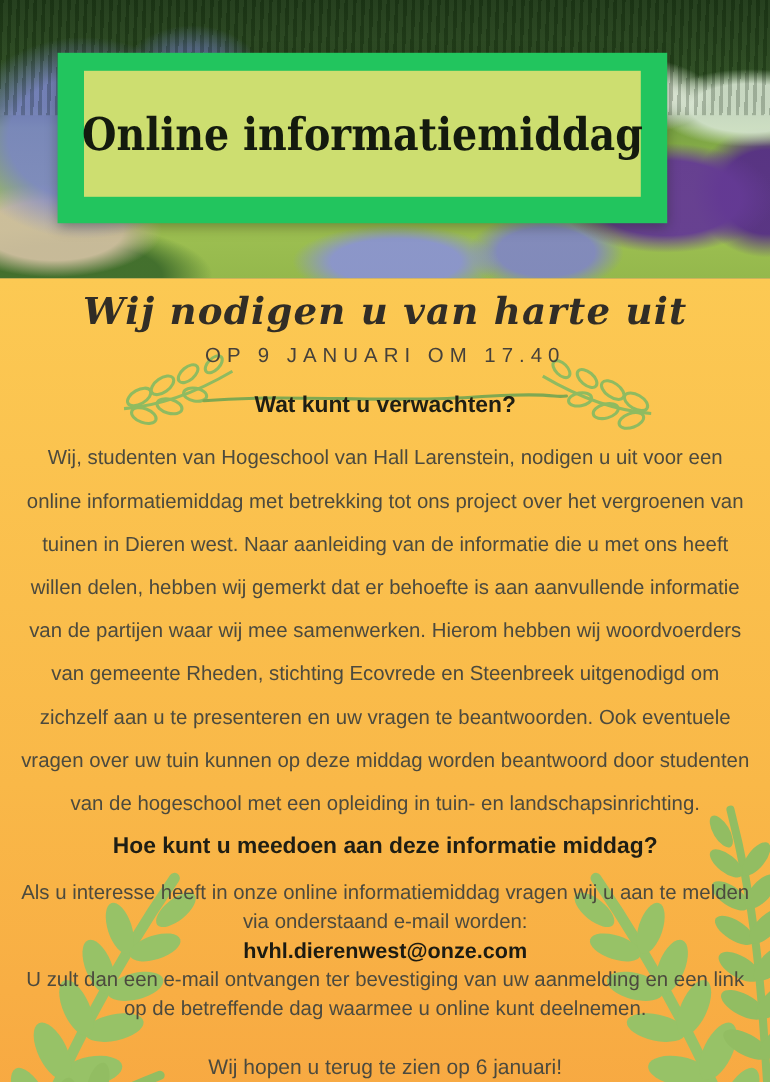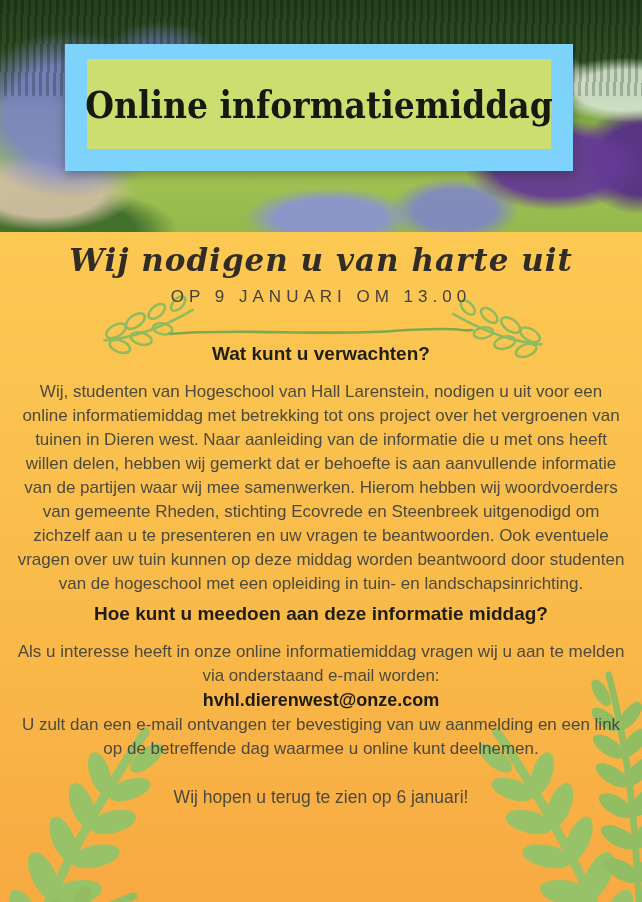--- a/index.html
+++ b/index.html
@@ -34,22 +34,22 @@
       radial-gradient(ellipse 120px 42px at 330px 218px, rgba(138,146,214,0.9) 0 45%, rgba(138,146,214,0) 72%),
       radial-gradient(ellipse 90px 45px at 455px 210px, rgba(126,130,205,0.85) 0 45%, rgba(126,130,205,0) 72%),
       
       linear-gradient(#1f3a18 0%, #27451d 18%, #2f5222 38%, #44672b 41%, #78a142 46%, #a3c455 72%, #94b84c 100%);
     background-size:100% 96px, auto, auto, auto, auto, auto, auto, auto, auto, auto, auto, auto, auto;
     background-repeat:no-repeat;
   }
 
   
   .banner {
-    position:absolute; left:65px; top:44px; width:508px; height:127px;
-    background:#7dd3fc; padding:15px 22px 22px;
+    position:absolute; left:48px; top:44px; width:508px; height:142px;
+    background:#22c55e; padding:15px 22px 22px;
     box-shadow:0 3px 10px rgba(20,30,10,0.35);
   }
   .banner-inner {
     width:100%; height:100%; background:#cdde70;
     display:flex; align-items:center; justify-content:center;
   }
   .banner-title {
     font-family:"DejaVu Serif", serif; font-weight:bold; font-size:33px;
     color:#141a0e; letter-spacing:0px; transform:scaleY(1.14); white-space:nowrap;
   }
@@ -65,24 +65,24 @@
   .headline {
     font-family:"DejaVu Serif", serif; font-style:italic; font-weight:600;
     font-size:31px; color:#312d26; letter-spacing:1px;
   }
   .datetime {
     margin-top:9px; font-size:17px; letter-spacing:5px; color:#46413a;
   }
   .section-heading {
     font-size:19px; font-weight:bold; color:#1f1e14;
   }
-  .heading-expect { margin-top:36px; }
+  .heading-expect { margin-top:20px; }
   .heading-join   { margin-top:7px; }
   .body-block {
-    width:612px; margin:15px auto 0; font-size:17px; line-height:24px;
+    width:612px; margin:15px auto 0; font-size:17px; line-height:36px;
   }
   .join-block { width:612px; margin:15px auto 0; font-size:17px; line-height:24px; }
   .email-line { font-size:18px; line-height:25px; font-weight:bold; color:#1c1b12; }
   .closing { margin-top:26px; font-size:17.5px; color:#4c4a3e; }
 
   
   .decor { position:absolute; pointer-events:none; z-index:0; }
   .sprig-left   { left:100px;  top:58px;  width:98px;  height:68px; color:#8fbb60; }
   .sprig-right  { left:448px;  top:62px;  width:98px;  height:68px; color:#8fbb60; transform:scaleX(-1); }
   .divider-svg  { left:168px;  top:92px;  width:306px; height:16px; color:#7fa851; }
@@ -159,21 +159,21 @@
       </svg>
     <svg class="decor branch-right-main" viewBox="0 0 150 300">
         <use href="#branch"></use>
       </svg>
     <svg class="decor branch-right-edge" viewBox="0 0 150 300">
         <use href="#branch"></use>
       </svg>
 
     <div class="content-text">
       <div class="headline">Wij nodigen u van harte uit</div>
-      <div class="datetime">OP 9 JANUARI OM 13.00</div>
+      <div class="datetime">OP 9 JANUARI OM 17.40</div>
 
       <div class="section-heading heading-expect">Wat kunt u verwachten?</div>
       <div class="body-block">
         <span>Wij, studenten van Hogeschool van Hall Larenstein, nodigen u uit voor een online informatiemiddag met betrekking tot ons project over het vergroenen van tuinen in Dieren west. Naar aanleiding van de informatie die u met ons heeft willen delen, hebben wij gemerkt dat er behoefte is aan aanvullende informatie van de partijen waar wij mee samenwerken. Hierom hebben wij woordvoerders van gemeente Rheden, stichting Ecovrede en Steenbreek uitgenodigd om zichzelf aan u te presenteren en uw vragen te beantwoorden.</span>
         <span>Ook eventuele vragen over uw tuin kunnen op deze middag worden beantwoord door studenten van de hogeschool met een opleiding in tuin- en landschapsinrichting.</span>
       </div>
 
       <div class="section-heading heading-join">Hoe kunt u meedoen aan deze informatie middag?</div>
       <div class="join-block">
         <div>Als u interesse heeft in onze online informatiemiddag vragen wij u aan te melden via onderstaand e-mail worden:</div>

